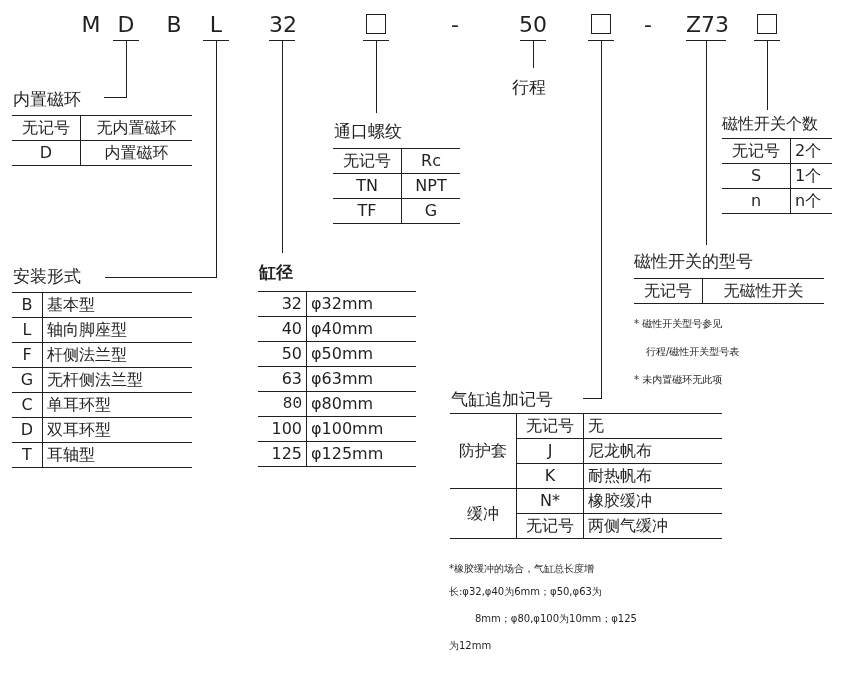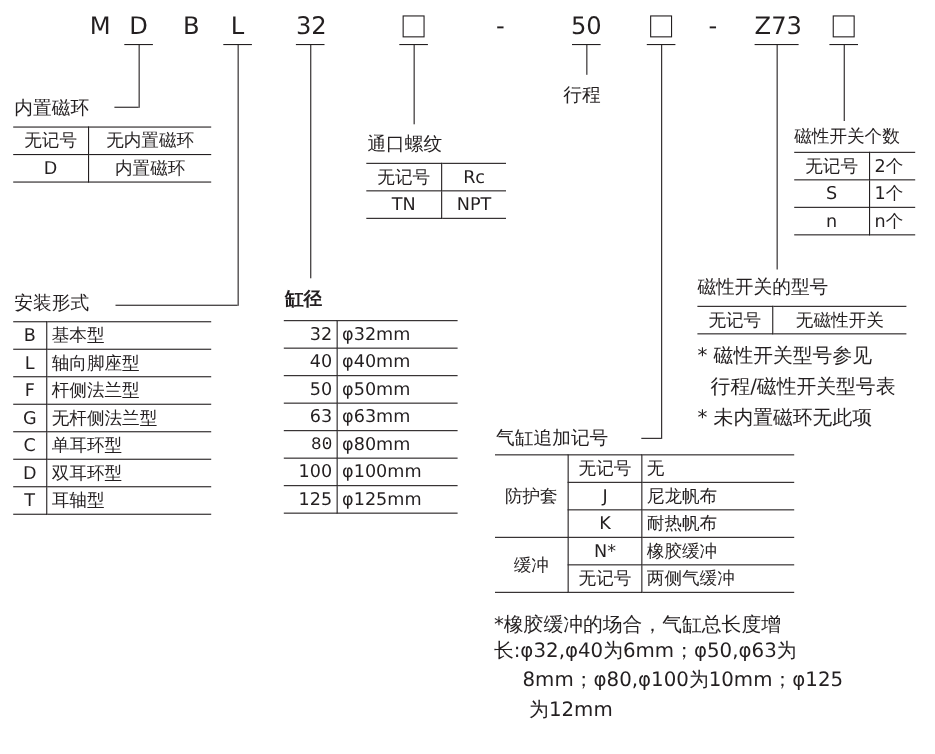--- a/index.html
+++ b/index.html
@@ -10,21 +10,21 @@
   .vline { position: absolute; width: 1px; background: #231f20; }
   .hline { position: absolute; height: 1px; background: #231f20; }
   .label { position: absolute; font-size: 17px; line-height: 20px; white-space: nowrap; }
   table.t { position: absolute; border-collapse: collapse; font-size: 16px; }
   table.t td { padding: 0 4px; height: 24px; line-height: 22px; white-space: nowrap;
                border-bottom: 1px solid #231f20; }
   table.t tr:first-child td { border-top: 1px solid #231f20; }
   table.t td.k { text-align: center; border-right: 1px solid #231f20; }
   table.t td.v { text-align: left; }
   table.t td.vc { text-align: center; }
-  .note { position: absolute; font-size: 18px; line-height: 24px; white-space: nowrap; }
+  .note { position: absolute; font-size: 10px; line-height: 24px; white-space: nowrap; }
   .box { display: inline-block; width: 18px; height: 18px; border: 1px solid #231f20; vertical-align: -2px; }
 </style>
 </head>
 <body>
 
 <div class="code" style="left:81px;width:20px;">M</div>
 <div class="code" style="left:116px;width:20px;">D</div>
 <div class="code" style="left:164px;width:20px;">B</div>
 <div class="code" style="left:206px;width:20px;">L</div>
 <div class="code" style="left:268px;width:30px;">32</div>
@@ -84,20 +84,24 @@
 <table class="t" style="left:333px;top:148px;width:127px;">
   <tbody>
       <tr>
     <td class="k" style="width:60px;">无记号</td>
     <td class="vc">Rc</td>
   </tr>
   <tr>
     <td class="k">TN</td>
     <td class="vc">NPT</td>
   </tr>
+  <tr>
+    <td class="k">TF</td>
+    <td class="vc">G</td>
+  </tr>
 </tbody>
   </table>
 
 <div class="label" style="left:722px;top:114px;font-size:16px;">磁性开关个数</div>
 <table class="t" style="left:722px;top:138px;width:110px;">
   <tbody>
       <tr>
     <td class="k" style="width:60px;">无记号</td>
     <td class="v">2个</td>
   </tr>
@@ -216,13 +220,13 @@
   </tr>
   <tr>
     <td class="k">无记号</td>
     <td class="v">两侧气缓冲</td>
   </tr>
 </tbody>
   </table>
 <div class="note" style="left:449px;top:557px;">*橡胶缓冲的场合，气缸总长度增</div>
 <div class="note" style="left:449px;top:580px;">长:φ32,φ40为6mm；φ50,φ63为</div>
 <div class="note" style="left:449px;top:607px;margin-left:26px;">8mm；φ80,φ100为10mm；φ125</div>
-<div class="note" style="left:449px;top:634px;margin-left:32px;">为12mm</div>
+<div class="note" style="left:449px;top:634px;">为12mm</div>
 
 </body></html>

